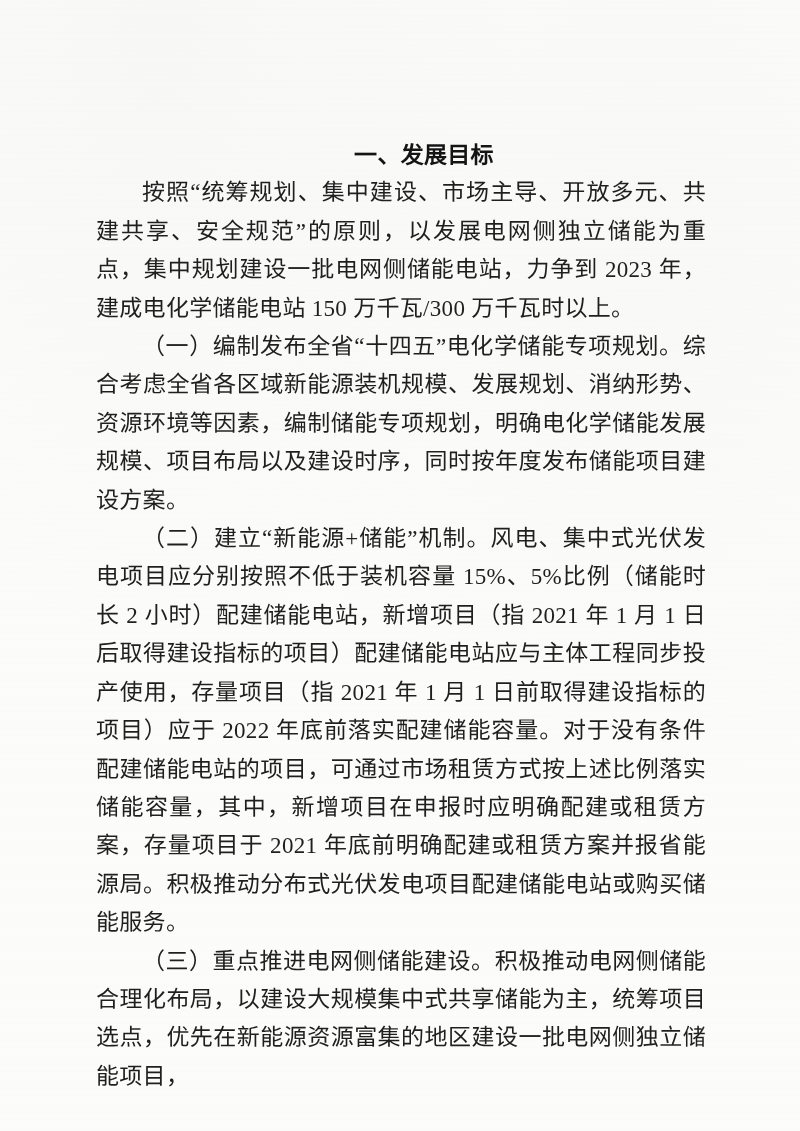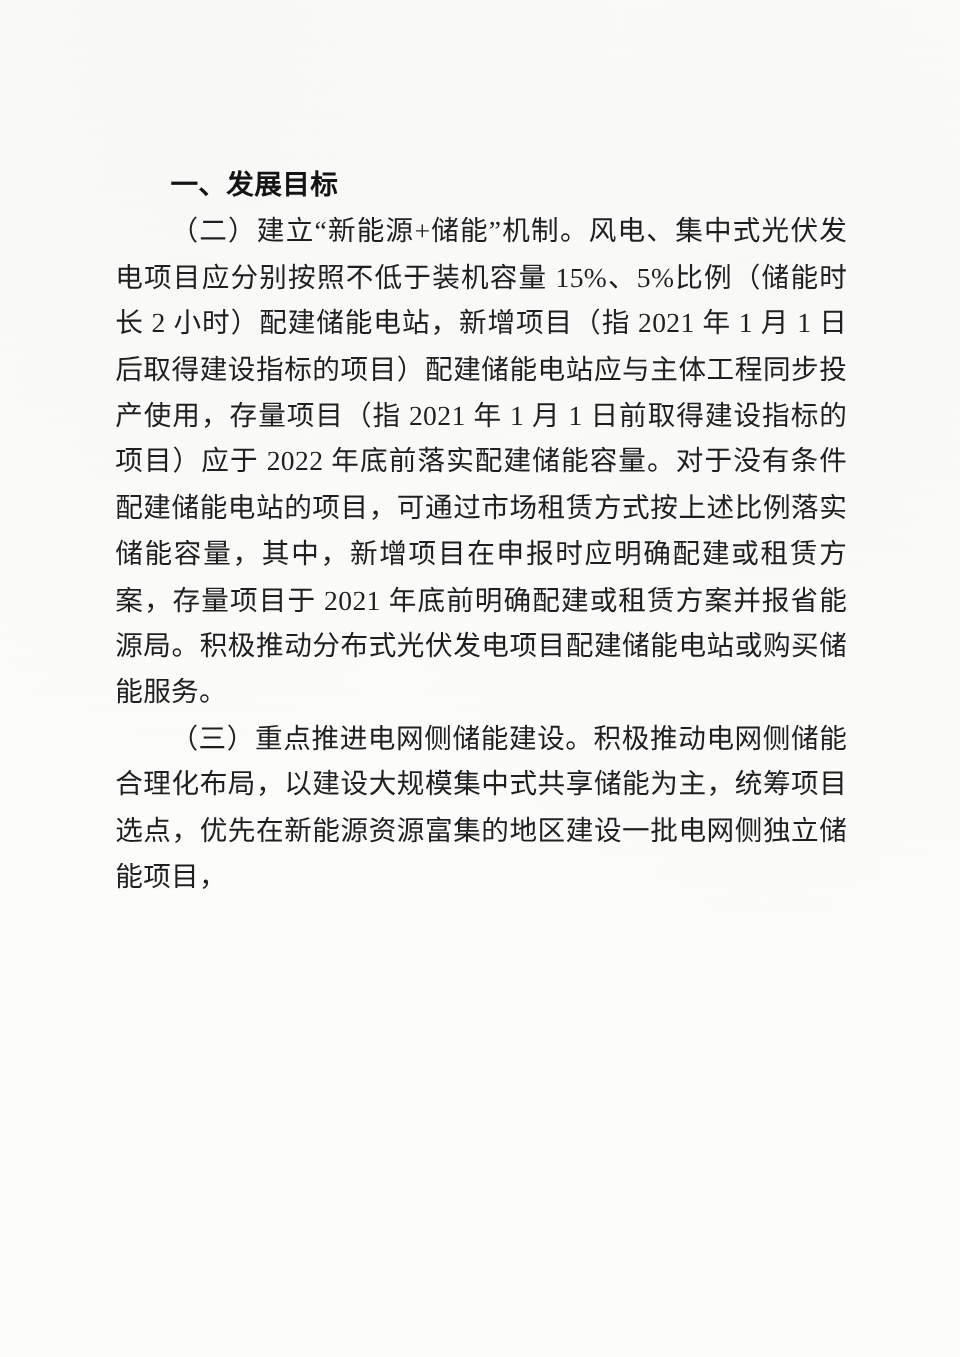--- a/index.html
+++ b/index.html
@@ -33,31 +33,33 @@
     margin: 0;
     font-size: 23px;
     line-height: 38.4px;
     text-indent: 2em;
     text-align: justify;
     text-justify: inter-ideograph;
     letter-spacing: 0.3px;
     word-break: break-all;
   }
   .heading {
-    font-family: Liberation Serif, serif;
+    font-family: Liberation Sans, sans-serif;
     font-weight: 700;
-    text-align: left;
+    text-align: center;
     color: #141414;
   }
   .para {
     font-weight: 400;
   }
 </style>
 </head>
 <body>
 
 <div class="page">
   <div class="doc-body">
     <p class="heading">一、发展目标</p>
+    <p class="para">按照“统筹规划、集中建设、市场主导、开放多元、共建共享、安全规范”的原则，以发展电网侧独立储能为重点，集中规划建设一批电网侧储能电站，力争到 2023 年，建成电化学储能电站 150 万千瓦/300 万千瓦时以上。</p>
+    <p class="para">（一）编制发布全省“十四五”电化学储能专项规划。综合考虑全省各区域新能源装机规模、发展规划、消纳形势、资源环境等因素，编制储能专项规划，明确电化学储能发展规模、项目布局以及建设时序，同时按年度发布储能项目建设方案。</p>
     <p class="para">（二）建立“新能源+储能”机制。风电、集中式光伏发电项目应分别按照不低于装机容量 15%、5%比例（储能时长 2 小时）配建储能电站，新增项目（指 2021 年 1 月 1 日后取得建设指标的项目）配建储能电站应与主体工程同步投产使用，存量项目（指 2021 年 1 月 1 日前取得建设指标的项目）应于 2022 年底前落实配建储能容量。对于没有条件配建储能电站的项目，可通过市场租赁方式按上述比例落实储能容量，其中，新增项目在申报时应明确配建或租赁方案，存量项目于 2021 年底前明确配建或租赁方案并报省能源局。积极推动分布式光伏发电项目配建储能电站或购买储能服务。</p>
     <p class="para">（三）重点推进电网侧储能建设。积极推动电网侧储能合理化布局，以建设大规模集中式共享储能为主，统筹项目选点，优先在新能源资源富集的地区建设一批电网侧独立储能项目，</p>
   </div>
 </div>
 
 </body></html>

